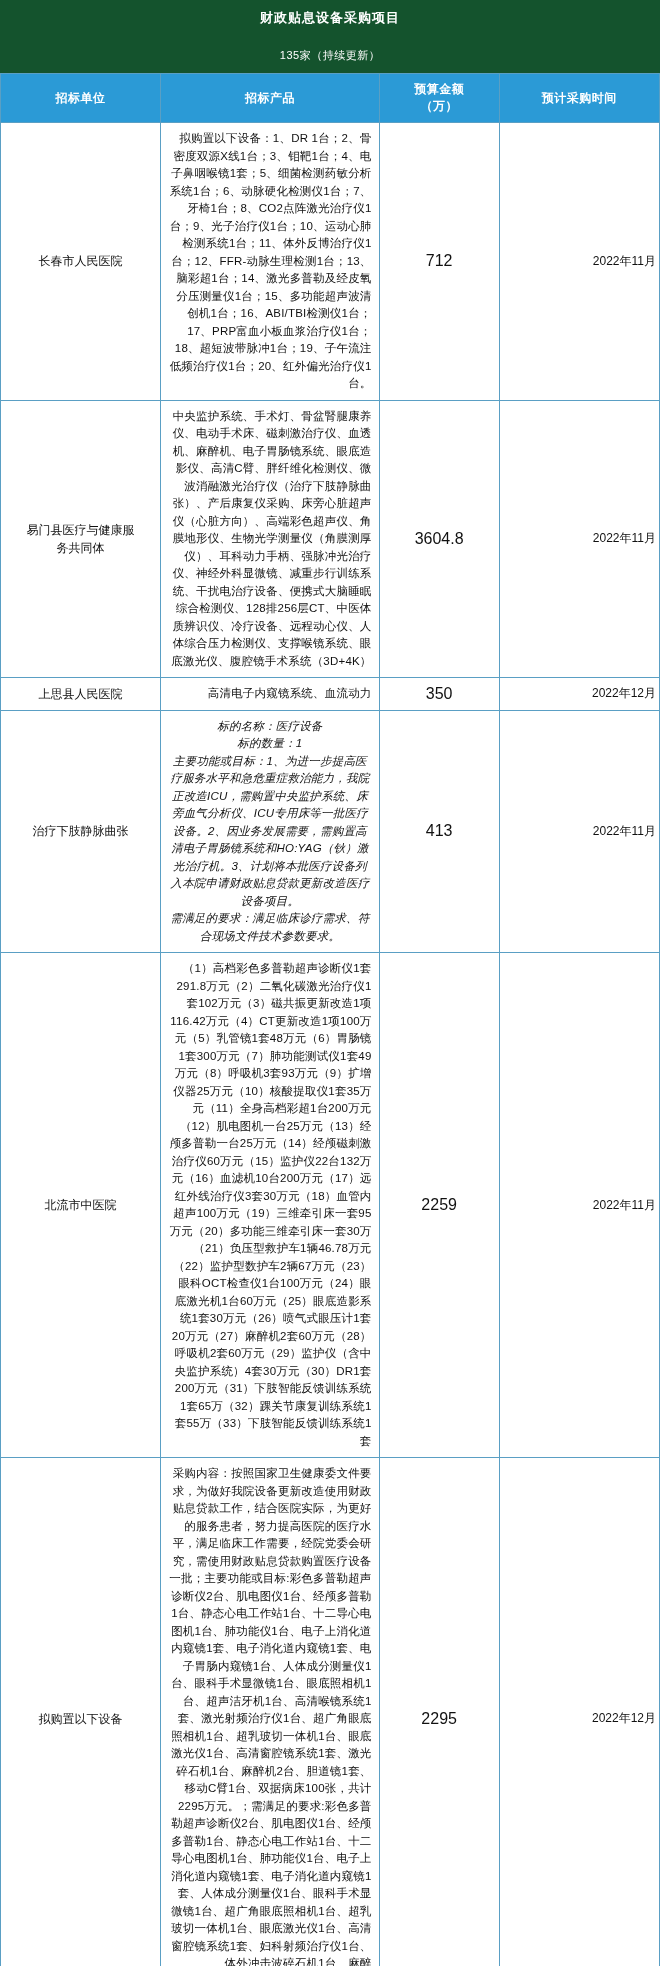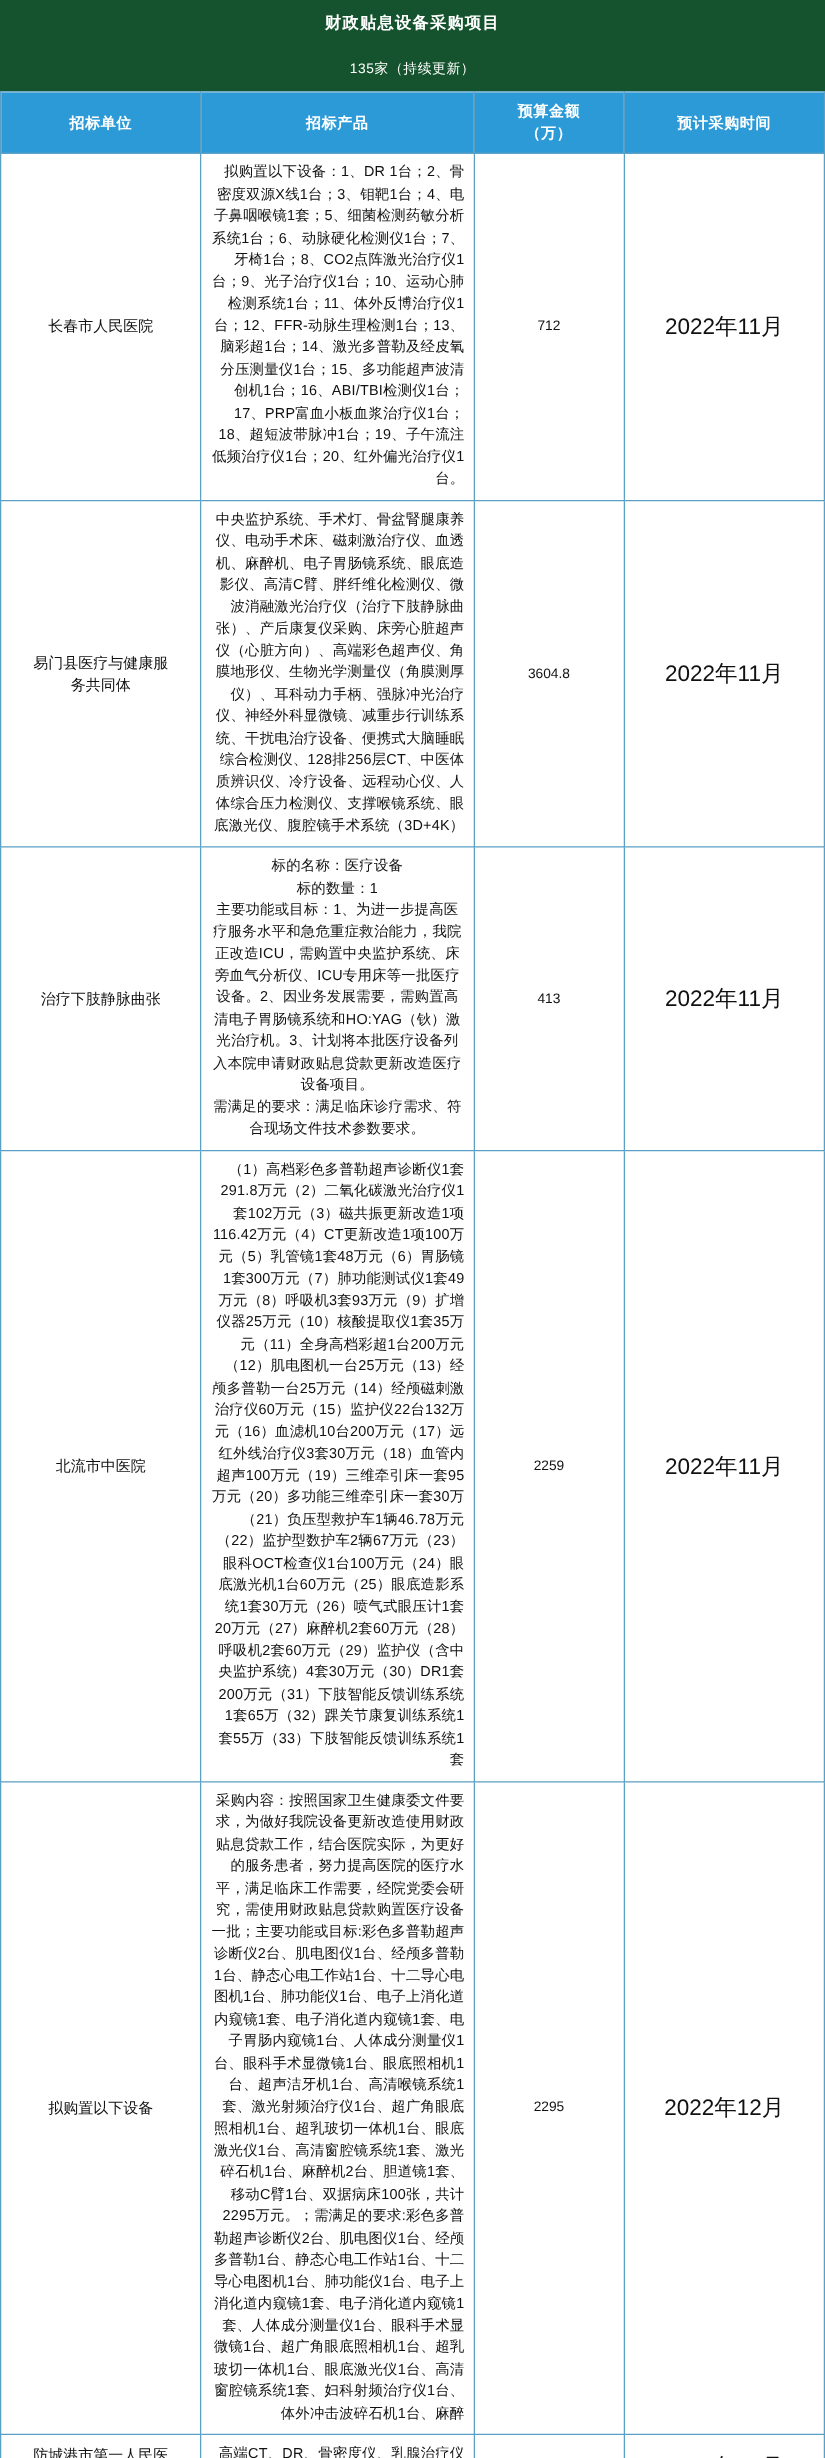--- a/index.html
+++ b/index.html
@@ -67,29 +67,30 @@
   }
   td.prod {
     font-size: 11.5px;
     text-align: right;
     padding: 7px 7px;
     line-height: 17.5px;
     letter-spacing: 0.2px;
   }
   td.prod.center {
     text-align: center;
+    font-style: italic;
   }
   td.budget {
-    font-size: 11px;
+    font-size: 16px;
     text-align: center;
     padding: 6px 3px;
   }
   td.time {
-    font-size: 18px;
-    text-align: center;
+    font-size: 12px;
+    text-align: right;
     padding: 6px 3px;
   }
 </style>
 </head>
 <body>
 
 <div class="page">
 
   <div class="title-bar">
     <div class="title-main">财政贴息设备采购项目</div>
@@ -121,20 +122,26 @@
         <td class="budget">712</td>
         <td class="time">2022年11月</td>
       </tr>
       <tr>
         <td class="unit">易门县医疗与健康服务共同体</td>
         <td class="prod">中央监护系统、手术灯、骨盆腎腿康养仪、电动手术床、磁刺激治疗仪、血透机、麻醉机、电子胃肠镜系统、眼底造影仪、高清C臂、胖纤维化检测仪、微波消融激光治疗仪（治疗下肢静脉曲张）、产后康复仪采购、床旁心脏超声仪（心脏方向）、高端彩色超声仪、角膜地形仪、生物光学测量仪（角膜测厚仪）、耳科动力手柄、强脉冲光治疗仪、神经外科显微镜、减重步行训练系统、干扰电治疗设备、便携式大脑睡眠综合检测仪、128排256层CT、中医体质辨识仪、冷疗设备、远程动心仪、人体综合压力检测仪、支撑喉镜系统、眼底激光仪、腹腔镜手术系统（3D+4K）</td>
         <td class="budget">3604.8</td>
         <td class="time">2022年11月</td>
       </tr>
       <tr>
+        <td class="unit">上思县人民医院</td>
+        <td class="prod">高清电子内窥镜系统、血流动力</td>
+        <td class="budget">350</td>
+        <td class="time">2022年12月</td>
+      </tr>
+      <tr>
         <td class="unit">治疗下肢静脉曲张</td>
         <td class="prod center" style="white-space: pre-line; text-align:center;">标的名称：医疗设备
 标的数量：1
 主要功能或目标：1、为进一步提高医疗服务水平和急危重症救治能力，我院正改造ICU，需购置中央监护系统、床旁血气分析仪、ICU专用床等一批医疗设备。2、因业务发展需要，需购置高清电子胃肠镜系统和HO:YAG（钬）激光治疗机。3、计划将本批医疗设备列入本院申请财政贴息贷款更新改造医疗设备项目。
 需满足的要求：满足临床诊疗需求、符合现场文件技术参数要求。</td>
         <td class="budget">413</td>
         <td class="time">2022年11月</td>
       </tr>
       <tr>
         <td class="unit">北流市中医院</td>

